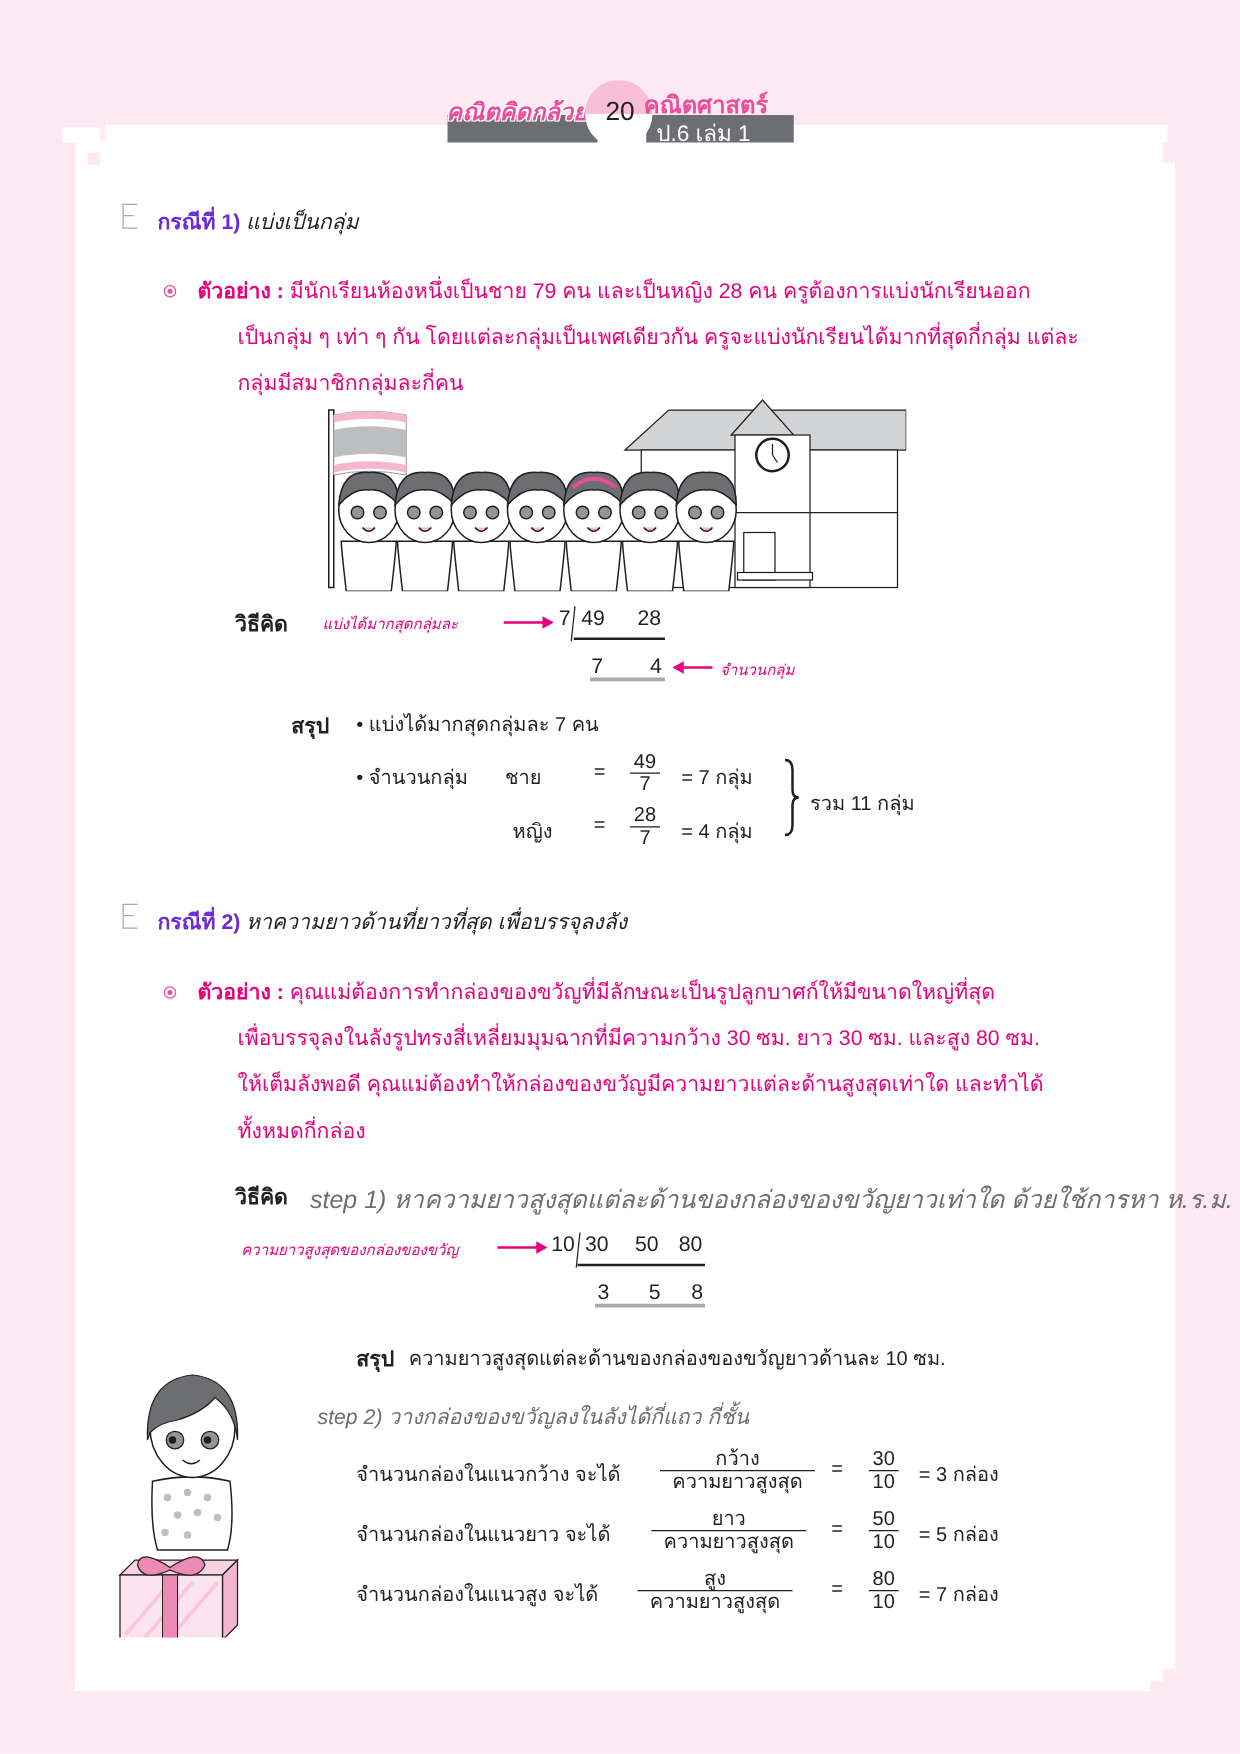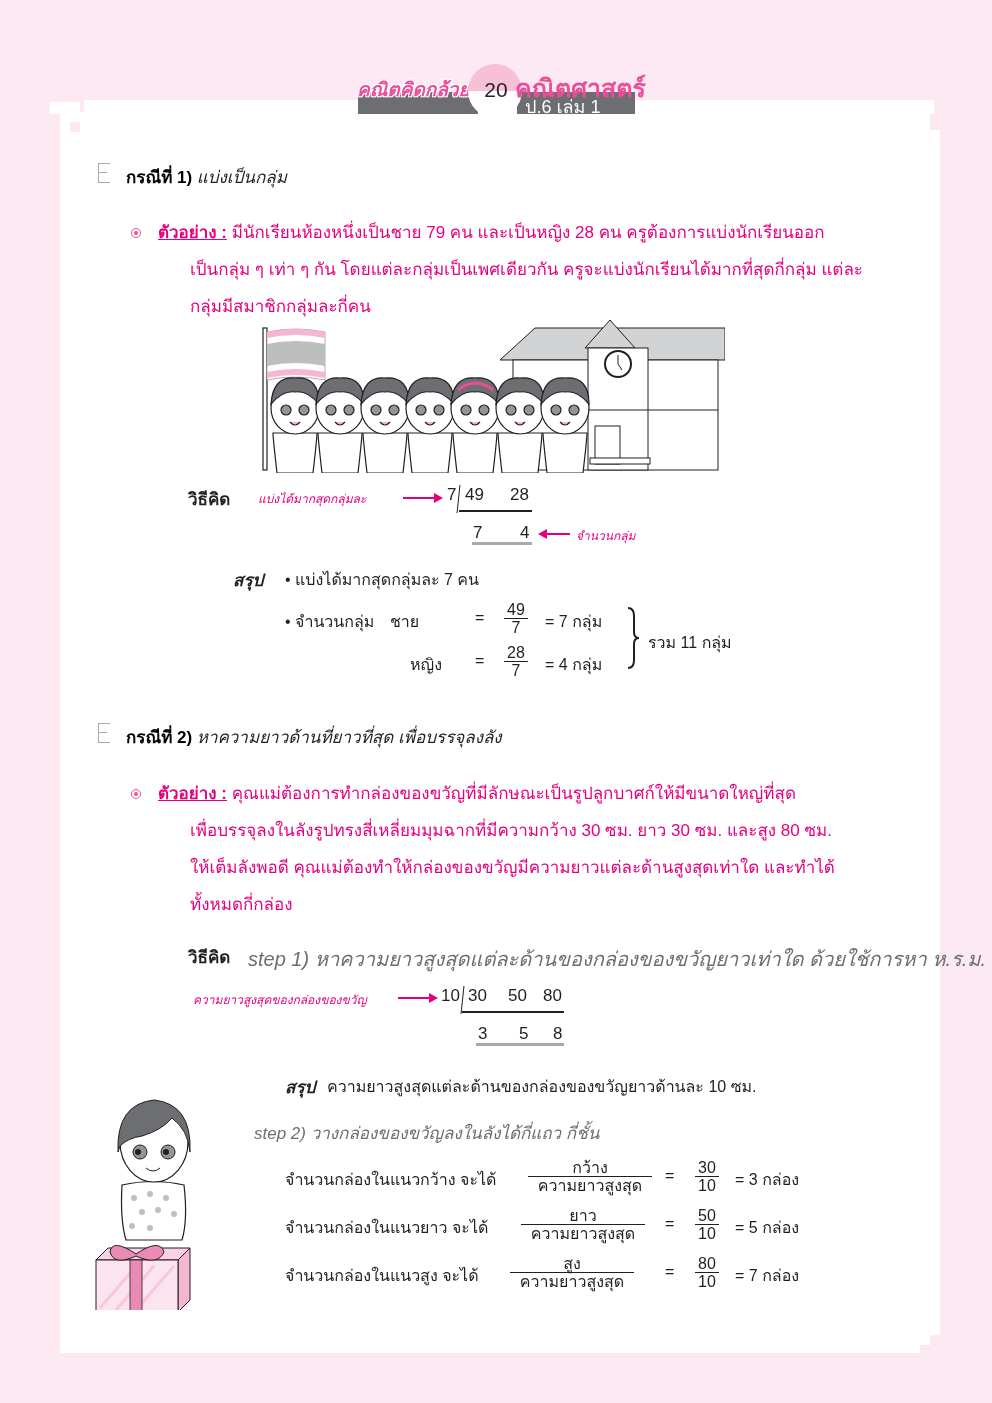--- a/index.html
+++ b/index.html
@@ -22,58 +22,58 @@
   
   .hdr { position: absolute; left: 355px; top: 68px; width: 290px; height: 45px; }
   .hdr-left-bar { position: absolute; left: 3px; top: 24px; width: 120px; height: 22px; background: #6d6e71; }
   .hdr-right-bar { position: absolute; left: 162px; top: 24px; width: 118px; height: 22px; background: #6d6e71; }
   .hdr-left-title {
     position: absolute; left: 2px; top: 6px; font-size: 19px; font-weight: bold; font-style: italic;
     color: #ec4d9a; text-shadow: 1px 1px 0 #fff, -1px -1px 0 #fff, 1px -1px 0 #fff, -1px 1px 0 #fff;
     white-space: nowrap;
   }
   .hdr-right-title {
-    position: absolute; left: 160px; top: 0px; font-size: 25px; font-weight: bold; color: #ec4d9a;
+    position: absolute; left: 160px; top: 0px; font-size: 19px; font-weight: bold; color: #ec4d9a;
     white-space: nowrap;
   }
   .hdr-right-sub {
     position: absolute; left: 170px; top: 24px; font-size: 18px; color: #ffffff; white-space: nowrap;
   }
   .hdr-circle {
     position: absolute; left: 113px; top: -4px; width: 54px; height: 54px; border-radius: 50%;
     background: linear-gradient(#f7c0d7 0 50%, #ffffff 50% 100%);
   }
   .hdr-num { position: absolute; left: 125px; top: 10px; width: 32px; text-align: center; font-size: 21px; color: #231f20; }
 
   
   .abs { position: absolute; white-space: nowrap; }
   .case-icon {
     position: absolute; width: 12px; height: 20px;
     border: 1px solid #a7a9ac; border-right: none;
   }
   .case-icon::after {
     content: ""; position: absolute; left: 0; top: 8px; width: 8px; height: 1px; background: #a7a9ac;
   }
-  .case-label { font-size: 17px; font-weight: bold; color: #000000; }
+  .case-label { font-size: 17px; font-weight: bold; color: #6d28d9; }
   .case-desc { font-size: 17px; font-style: italic; color: #231f20; }
   .bullet-o {
     position: absolute; width: 10px; height: 10px; border: 1px solid #ec4d9a; border-radius: 50%;
   }
   .bullet-o::after { content: ""; position: absolute; left: 2px; top: 2px; width: 4px; height: 4px; border-radius: 50%; background: #ec4d9a; }
   .ex-text { font-size: 17px; line-height: 38px; color: #e6007e; }
-  .ex-label { font-weight: bold; text-decoration: underline; }
+  .ex-label { font-weight: bold; }
   .hand { color: #e6007e; font-size: 12px; font-style: italic; }
   .arrow { position: absolute; height: 2px; background: #e6007e; }
   .arrow.r::after { content: ""; position: absolute; right: -2px; top: -4px; border-left: 9px solid #e6007e; border-top: 5px solid transparent; border-bottom: 5px solid transparent; }
   .arrow.l::before { content: ""; position: absolute; left: -2px; top: -4px; border-right: 9px solid #e6007e; border-top: 5px solid transparent; border-bottom: 5px solid transparent; }
   .method { font-size: 17px; font-weight: bold; }
   .num { font-size: 17px; }
   .bar-h { position: absolute; height: 2px; background: #231f20; }
   .bar-g { position: absolute; height: 3px; background: #a7a9ac; }
-  .summary-label { font-size: 17px; font-style: italic; font-weight: bold; }
+  .summary-label { font-size: 17px; font-weight: bold; }
   .body-text { font-size: 16px; }
   .step { font-size: 17px; font-style: italic; color: #6d6e71; }
   .frac { position: absolute; text-align: center; font-size: 16px; line-height: 17px; }
   .frac .n { display: block; border-bottom: 1.5px solid #231f20; padding: 0 2px; }
   .frac .d { display: block; }
 </style>
 </head>
 <body>
 
 <div class="card"></div>
@@ -156,21 +156,21 @@
 <div class="abs num" style="left:473px;top:523px">7</div>
 <div class="abs num" style="left:520px;top:523px">4</div>
 <div class="bar-g" style="left:472px;top:542px;width:60px"></div>
 <div class="arrow l" style="left:540px;top:533px;width:30px"></div>
 <div class="abs hand" style="left:576px;top:526px">จำนวนกลุ่ม</div>
 
 <div class="abs summary-label" style="left:233px;top:566px">สรุป</div>
 <div class="abs body-text" style="left:285px;top:567px">• แบ่งได้มากสุดกลุ่มละ 7 คน</div>
 <div class="abs body-text" style="left:285px;top:609px">• จำนวนกลุ่ม</div>
 
-<div class="abs body-text" style="left:390px;top:609px">ชาย</div>
+<div class="abs body-text" style="left:404px;top:609px">ชาย</div>
 <div class="abs body-text" style="left:475px;top:609px">=</div>
 <div class="frac" style="left:504px;top:601px;width:24px">
   <span class="n">49</span>
   <span class="d">7</span>
 </div>
 <div class="abs body-text" style="left:545px;top:609px">=  7 กลุ่ม</div>
 
 <div class="abs body-text" style="left:410px;top:652px">หญิง</div>
 <div class="abs body-text" style="left:475px;top:652px">=</div>
 <div class="frac" style="left:504px;top:644px;width:24px">

